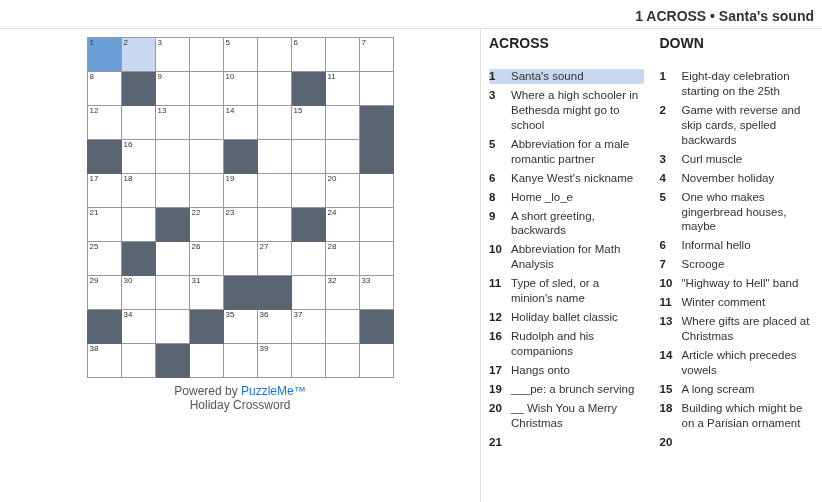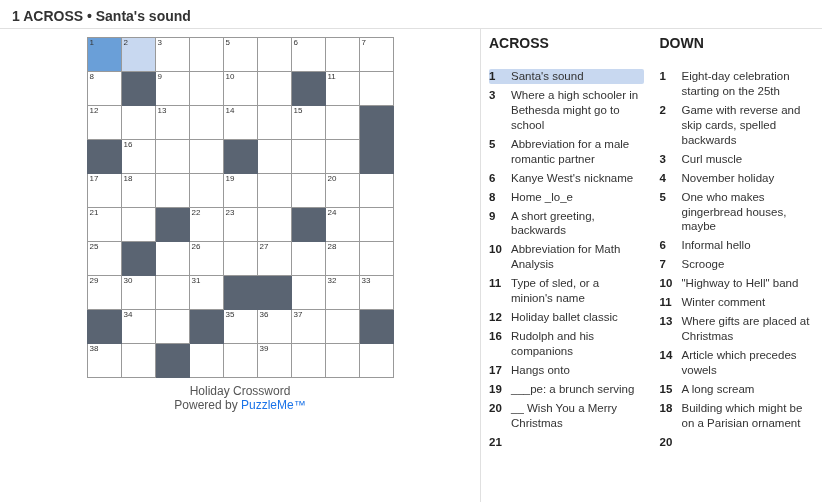--- a/index.html
+++ b/index.html
@@ -12,20 +12,21 @@
       overflow: hidden;
       display: flex;
       flex-direction: column;
     }
     #header {
       padding: 8px 8px 4px 12px;
       font-size: 14px;
       font-weight: bold;
       color: #333;
       border-bottom: 1px solid #e0e0e0;
+      text-align: right;
     }
     #main {
       display: flex;
       flex: 1;
       overflow: hidden;
     }
     #puzzle-area {
       flex: 0 0 480px;
       display: flex;
       flex-direction: column;
@@ -319,25 +320,25 @@
                 <span class="cell-number">39</span>
               </td>
             <td></td>
             <td></td>
             <td></td>
           </tr>
         </tbody>
       </table>
     </div>
     <div id="puzzle-caption">
-      <div>Holiday Crossword</div>
       <div>
         <span>Powered by </span>
         <a href="#">PuzzleMe™</a>
       </div>
+      <div>Holiday Crossword</div>
     </div>
   </div>
 
   <div id="clues-area">
     <div class="clue-column">
       <div class="clue-column-title">ACROSS</div>
 
       <div class="clue-item active">
         <span class="clue-num">1</span>
         <span class="clue-text">Santa's sound</span>

